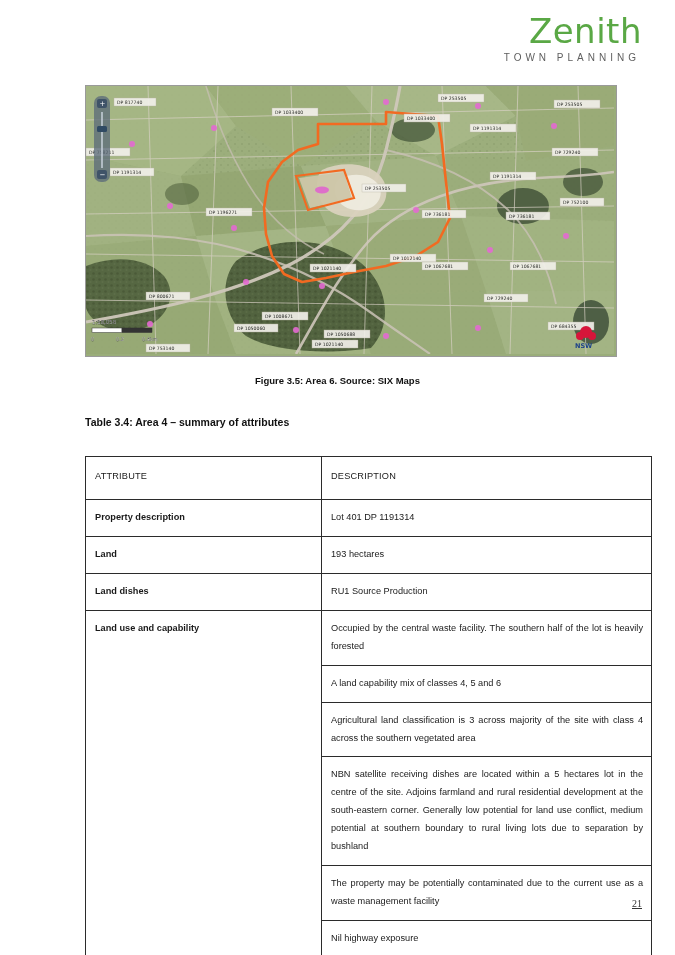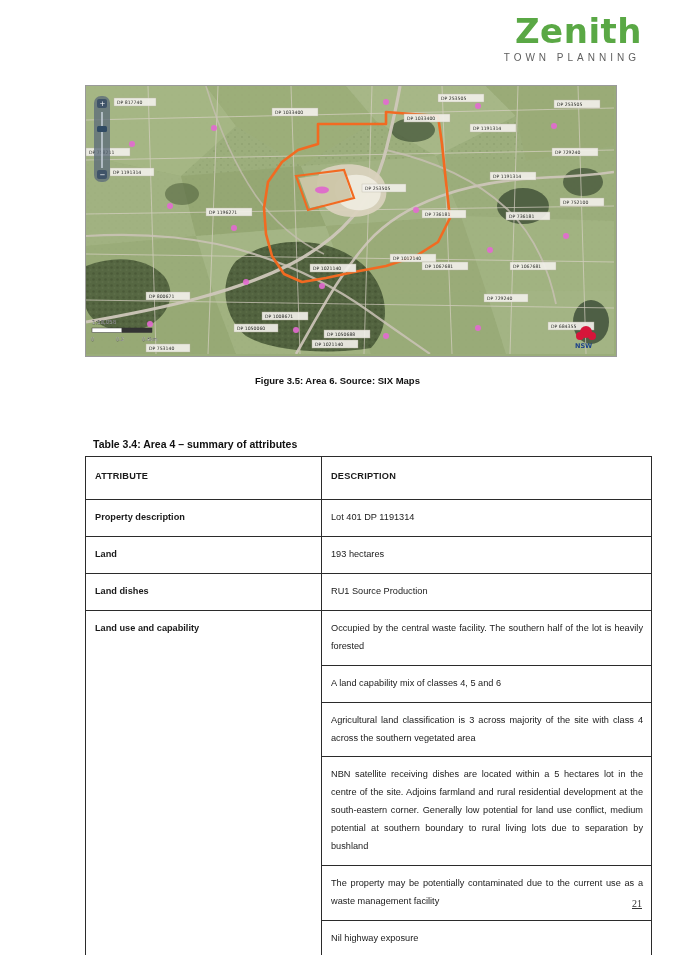--- a/index.html
+++ b/index.html
@@ -20,21 +20,21 @@
   .logo-block {
     position: absolute;
     top: 14px;
     right: 33px;
     text-align: right;
     line-height: 1;
   }
   .logo-word {
     font-family: "DejaVu Sans", sans-serif;
     font-size: 34px;
-    font-weight: 700;
+    font-weight: 400;
     letter-spacing: 0.5px;
     color: #5aa845;
   }
   .logo-sub {
     font-family: "Liberation Sans", sans-serif;
     font-size: 10px;
     letter-spacing: 4.0px;
     color: #5e5e5e;
     margin-top: 5px;
     margin-right: 2px;
@@ -66,25 +66,24 @@
     text-align: center;
     font-size: 9.5px;
     font-weight: bold;
     color: #111;
   }
 
   
   .table-caption {
     position: absolute;
     left: 85px;
-    top: 438px;
+    top: 416px;
     font-size: 10.5px;
     font-weight: bold;
     color: #111;
-    margin-left: 8px;
   }
 
   
   .attr-table {
     position: absolute;
     left: 85px;
     top: 456px;
     width: 530px;
     border-collapse: collapse;
     table-layout: fixed;
@@ -92,21 +91,21 @@
   .attr-table td {
     border: 1px solid #2b2b2b;
     vertical-align: top;
     padding: 9px 8px 9px 9px;
     font-size: 9.2px;
     line-height: 1.95;
   }
   .attr-table td.c1 { width: 218px; }
   .attr-table td.c2 { width: 312px; }
   .attr-table td.head {
-    font-weight: bold;
+    font-weight: normal;
     letter-spacing: 0.2px;
     padding-top: 11px;
     padding-bottom: 13px;
   }
   .attr-table td.label {
     font-weight: bold;
   }
   .attr-table td.just {
     text-align: justify;
     text-justify: inter-word;

